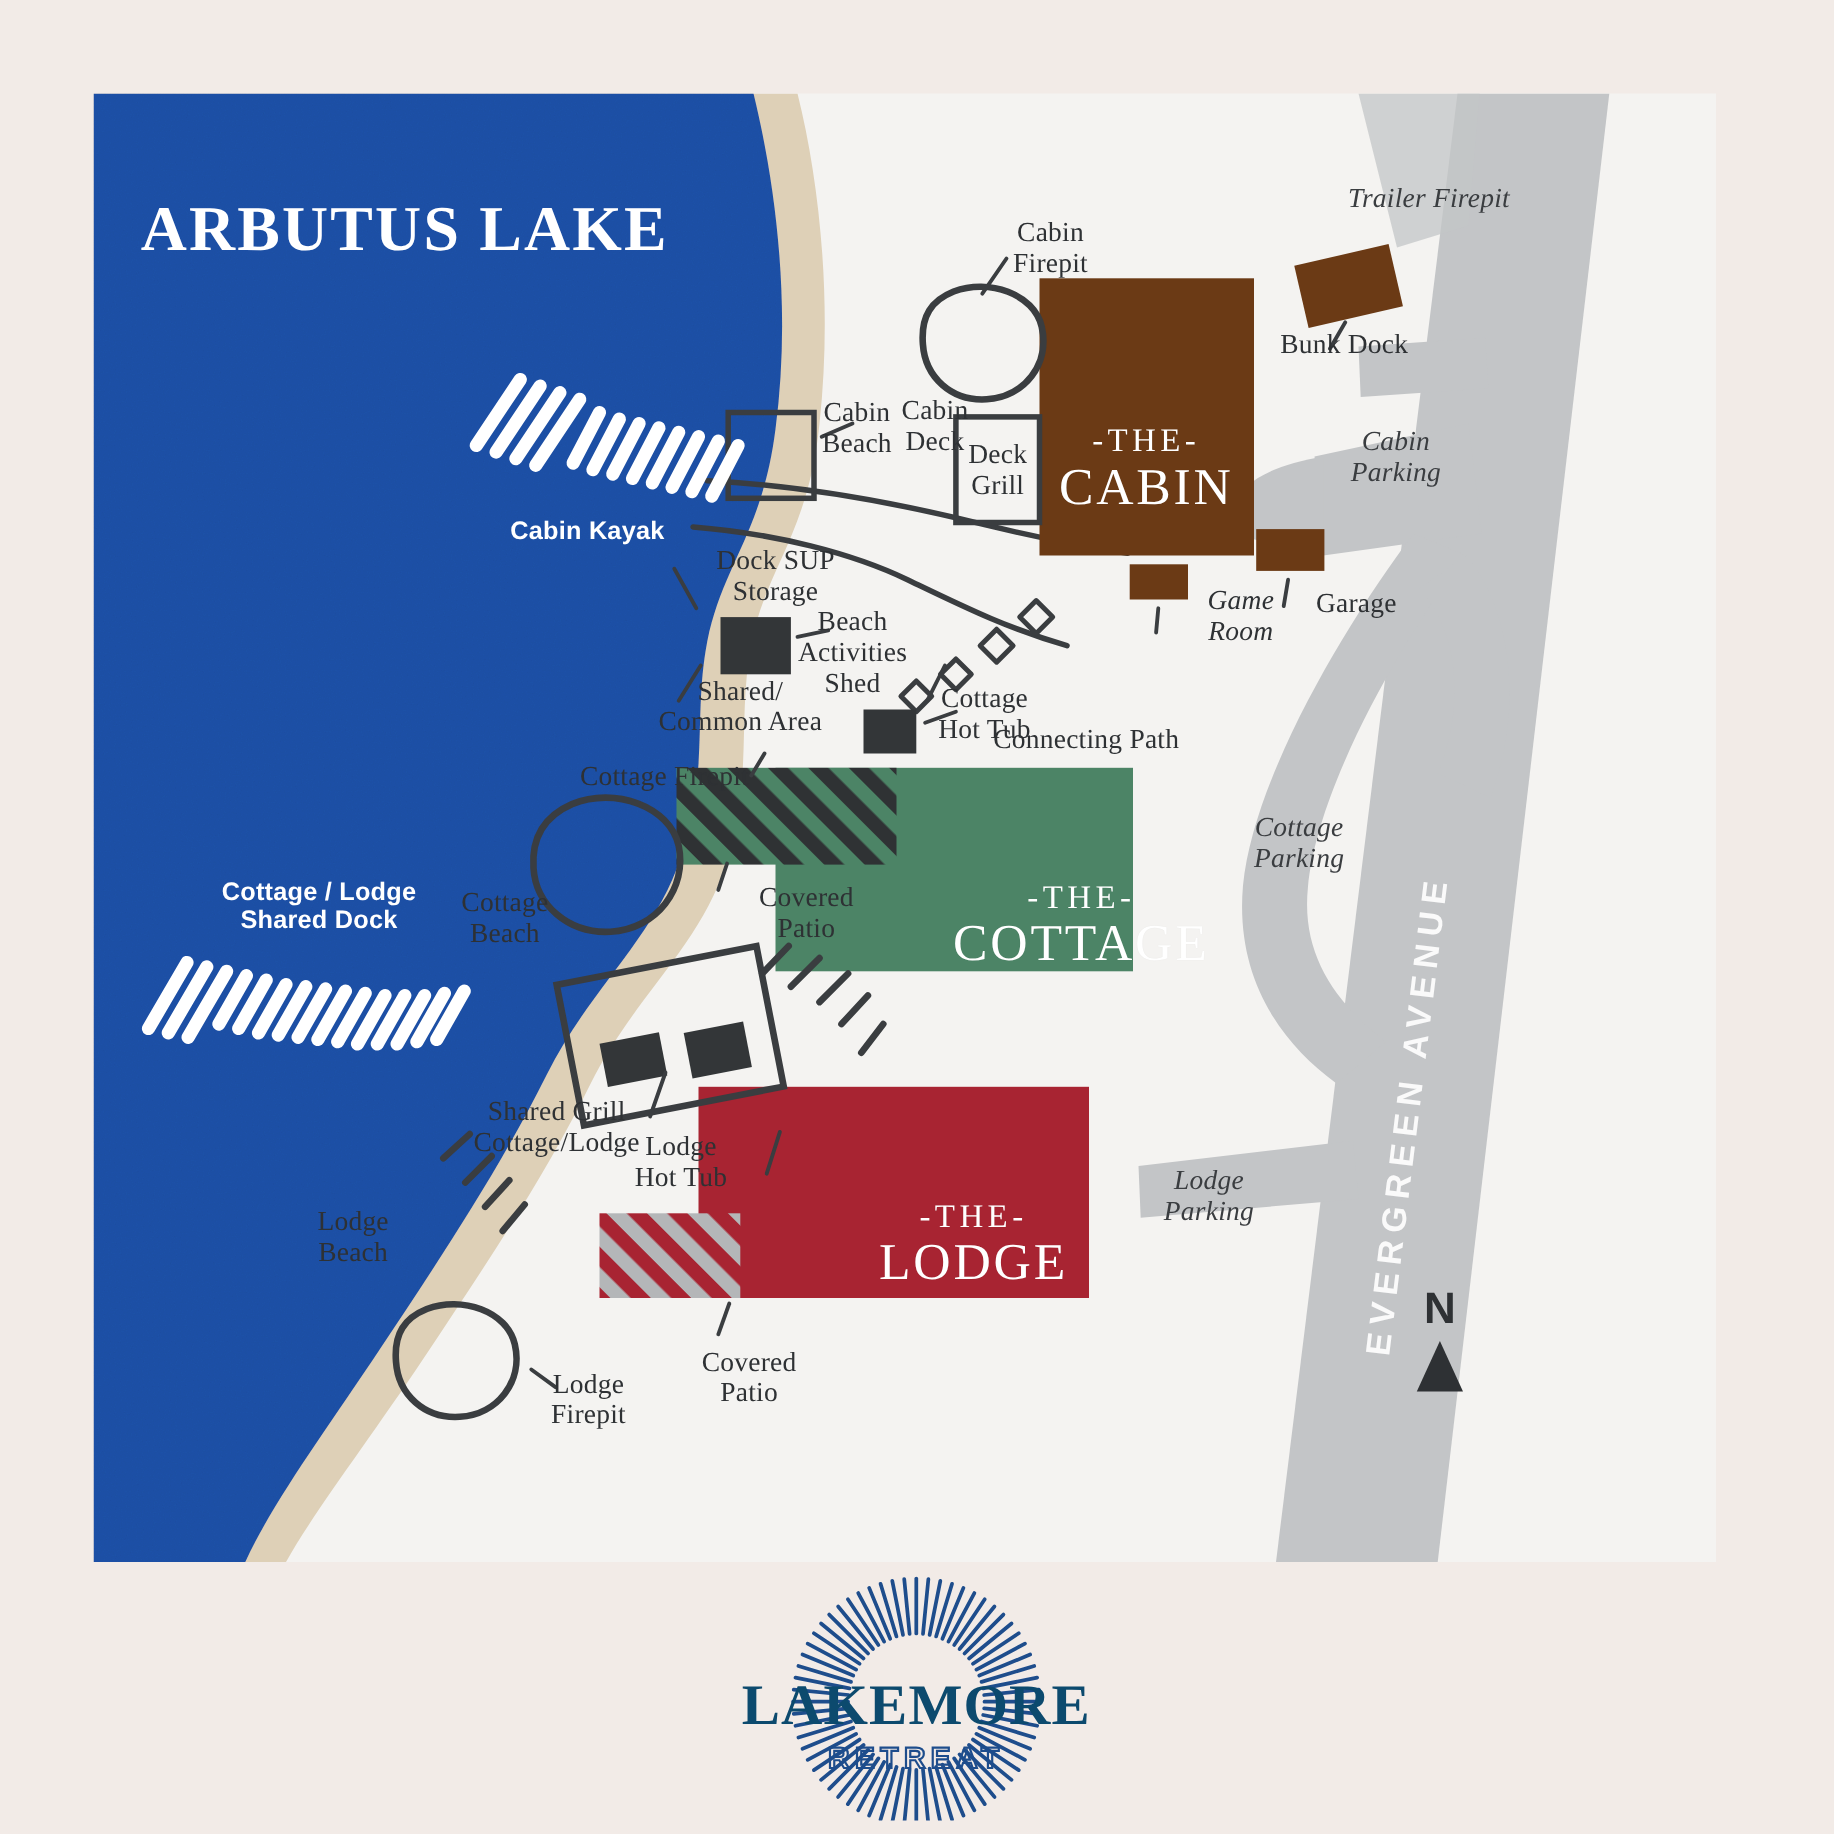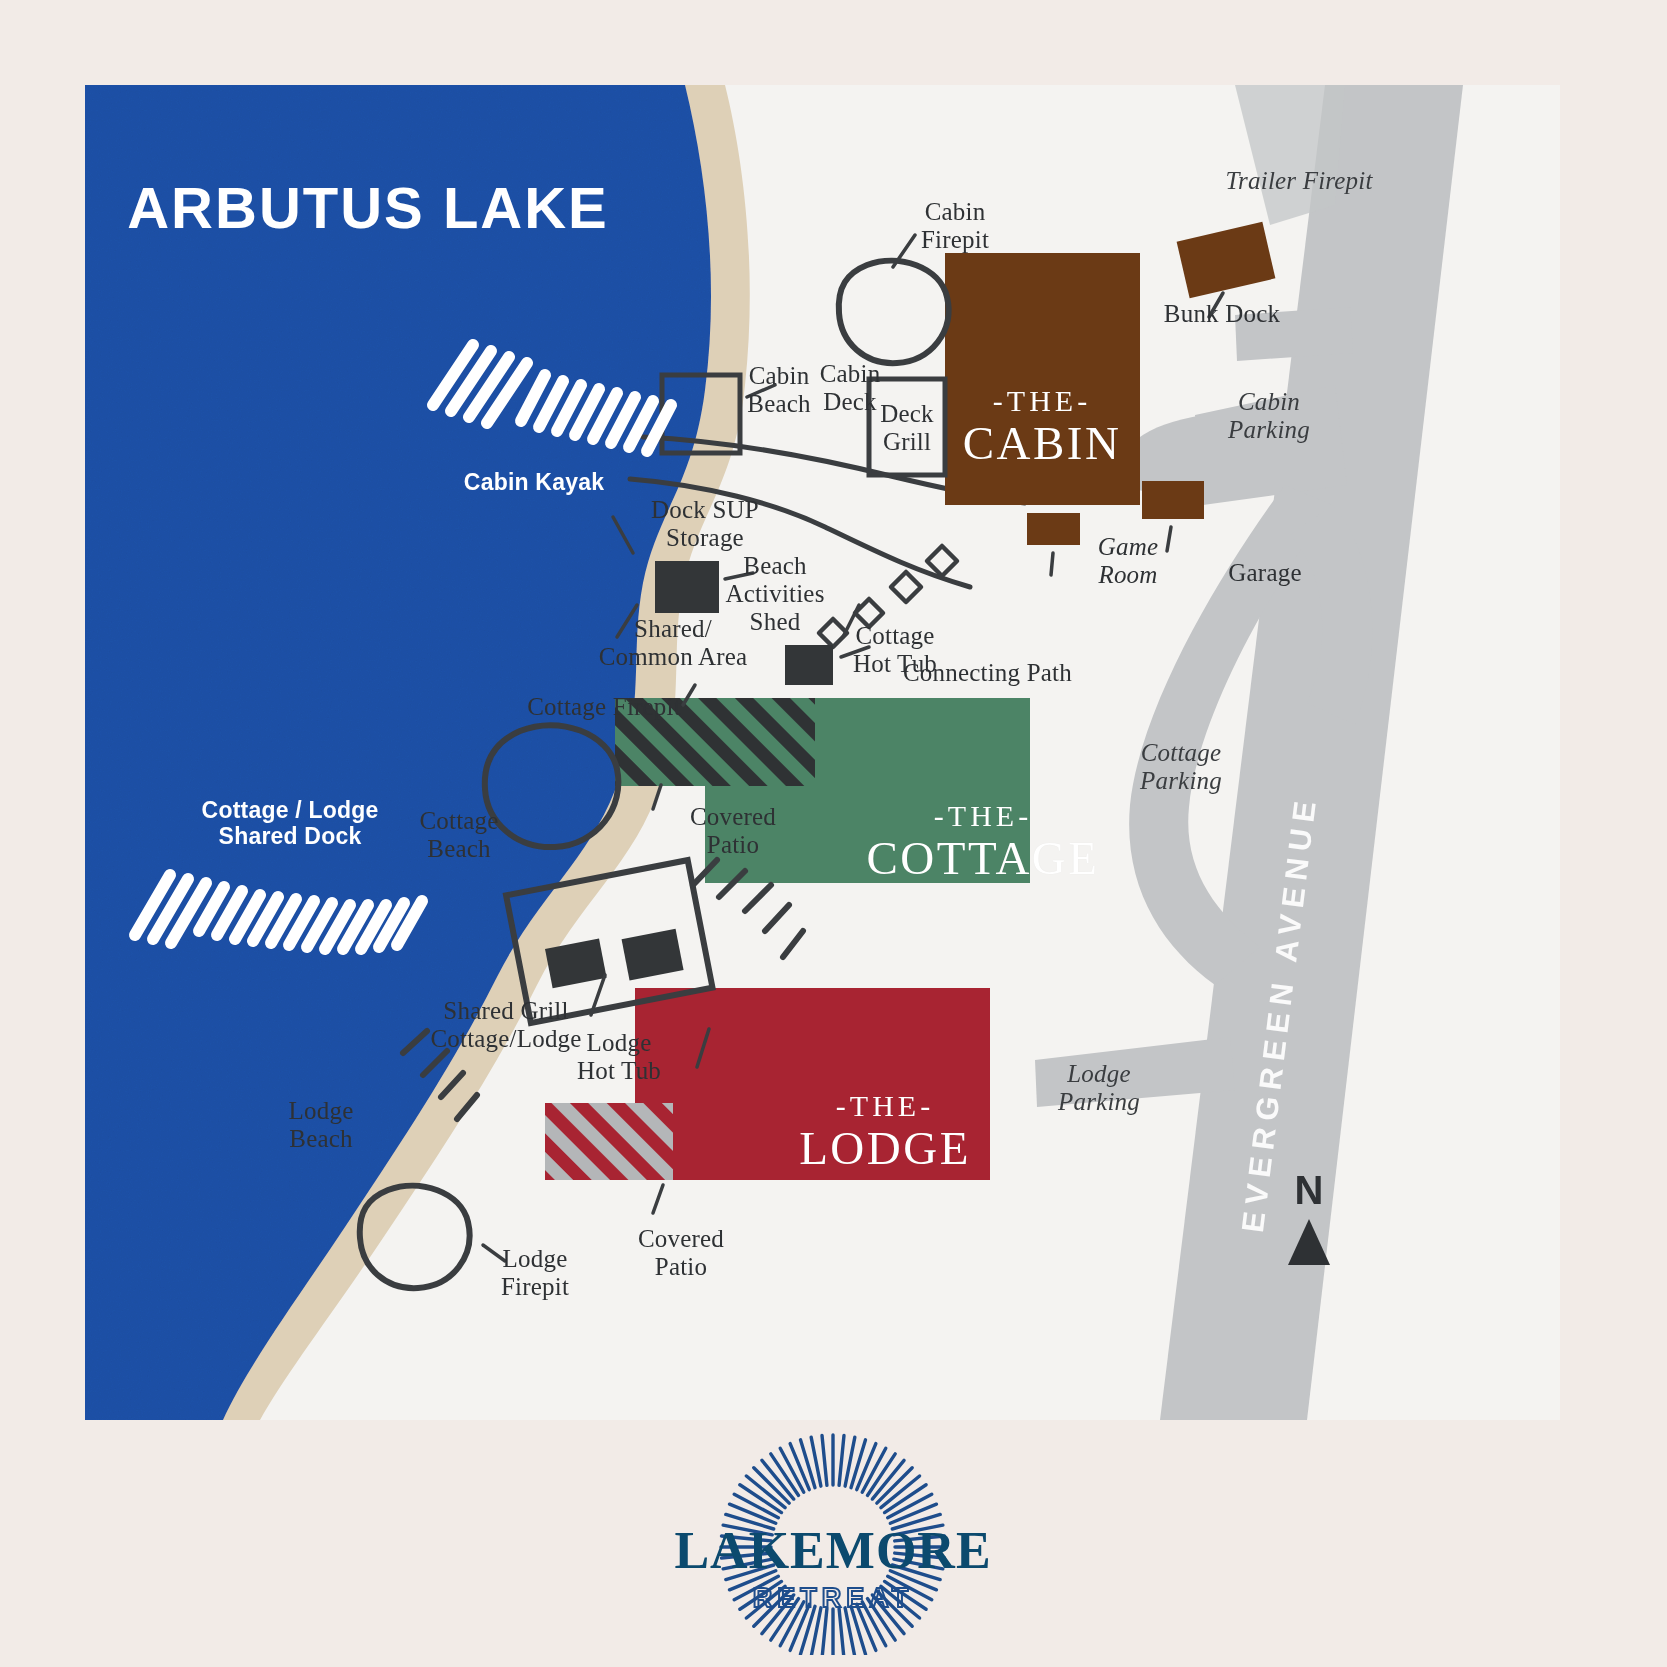--- a/index.html
+++ b/index.html
@@ -40,21 +40,21 @@
     font-family:"Liberation Serif", serif;
     transform:translateX(-50%);
     letter-spacing:1.5px;
     text-shadow:0 0 1px rgba(0,0,0,.08);
   }
   .bldgname .the{display:block;font-size:30px;letter-spacing:4px;margin-top:44px;}
   .bldgname .nm{display:block;font-size:47px;letter-spacing:2.5px;margin-top:-2px;}
 
   .laketitle{
     position:absolute;color:#fff;
-    font-family:Liberation Sans, sans-serif;
+    font-family:Liberation Serif, serif;
     font-weight:700;font-size:58px;letter-spacing:2px;
     line-height:1.08;text-align:left;transform:translateX(-50%);
   }
 
   .roadname{
     position:absolute;
     color:#FAFAFA;
     font-family:"Liberation Sans", sans-serif;
     font-weight:700;font-size:31px;letter-spacing:7px;
     white-space:nowrap;
@@ -315,21 +315,21 @@
 
     <div class="lbl c" style="left:870px;top:113px;">Cabin
 Firepit</div>
     <div class="lbl c" style="left:765px;top:275px;">Cabin
 Deck</div>
     <div class="lbl c" style="left:822px;top:315px;">Deck
 Grill</div>
     <div class="lbl c" style="left:1137px;top:215px;">Bunk Dock</div>
     <div class="lbl c" style="left:1043px;top:448px;font-style:italic;">Game
 Room</div>
-    <div class="lbl c" style="left:1180px;top:450px;margin-top:24px;">Garage</div>
+    <div class="lbl c" style="left:1148px;top:450px;">Garage</div>
     <div class="lbl c" style="left:620px;top:411px;">Dock SUP
 Storage</div>
     <div class="lbl c" style="left:690px;top:467px;">Beach
 Activities
 Shed</div>
     <div class="lbl c" style="left:588px;top:530px;">Shared/
 Common Area</div>
     <div class="lbl" style="left:818px;top:574px;">Connecting Path</div>
     <div class="lbl c" style="left:810px;top:537px;">Cottage
 Hot Tub</div>

